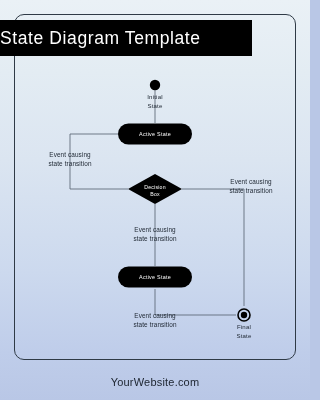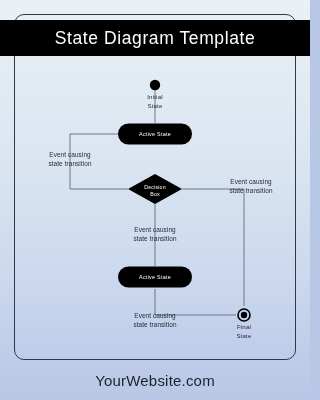--- a/index.html
+++ b/index.html
@@ -33,26 +33,26 @@
     border-radius: 10px;
     box-sizing: border-box;
     pointer-events: none;
   }
 
   
   #title-banner {
     position: absolute;
     left: 0;
     top: 20px;
-    width: 310px;
+    width: 252px;
     height: 36px;
     background: #000000;
     display: flex;
     align-items: center;
-    justify-content: center;
+    justify-content: flex-start;
   }
   #title-text {
     color: #ffffff;
     font-size: 17.5px;
     letter-spacing: 0.6px;
     font-weight: 400;
     white-space: nowrap;
   }
 
   
@@ -101,21 +101,21 @@
 
   #footer {
     position: absolute;
     left: 0;
     top: 372px;
     width: 310px;
     text-align: center;
   }
   #footer-text {
     color: #1b232e;
-    font-size: 15px;
+    font-size: 11px;
     letter-spacing: 0.2px;
     font-weight: 400;
   }
 </style>
 </head>
 <body>
 
 <div id="poster">
 
   <div id="frame"></div>

